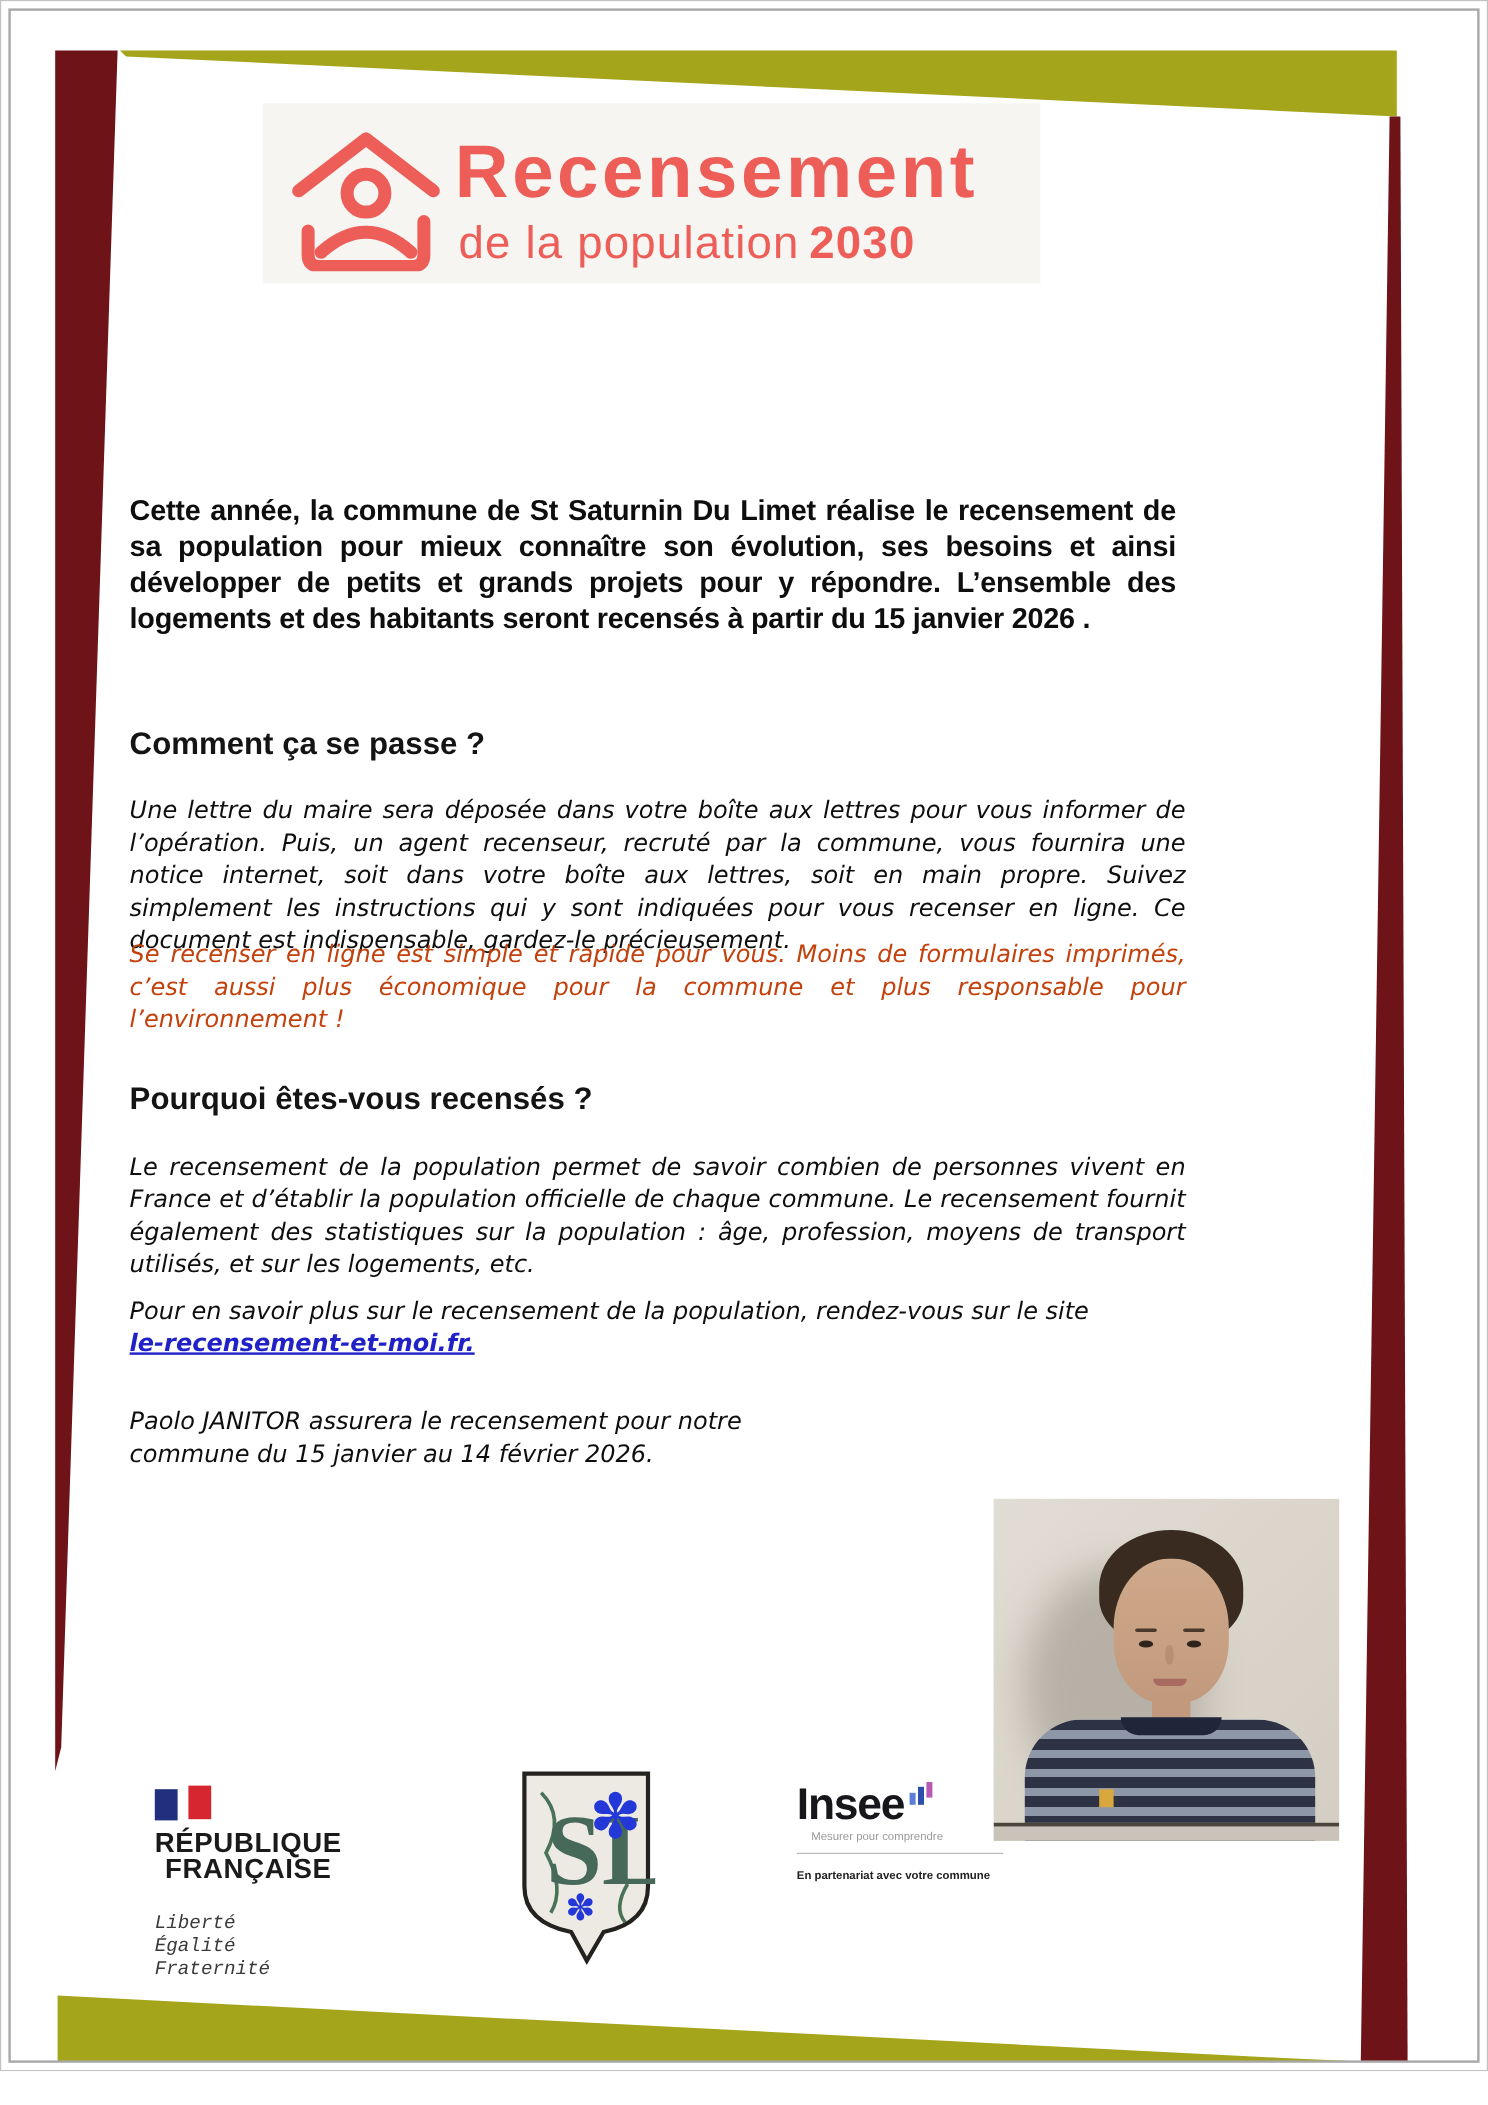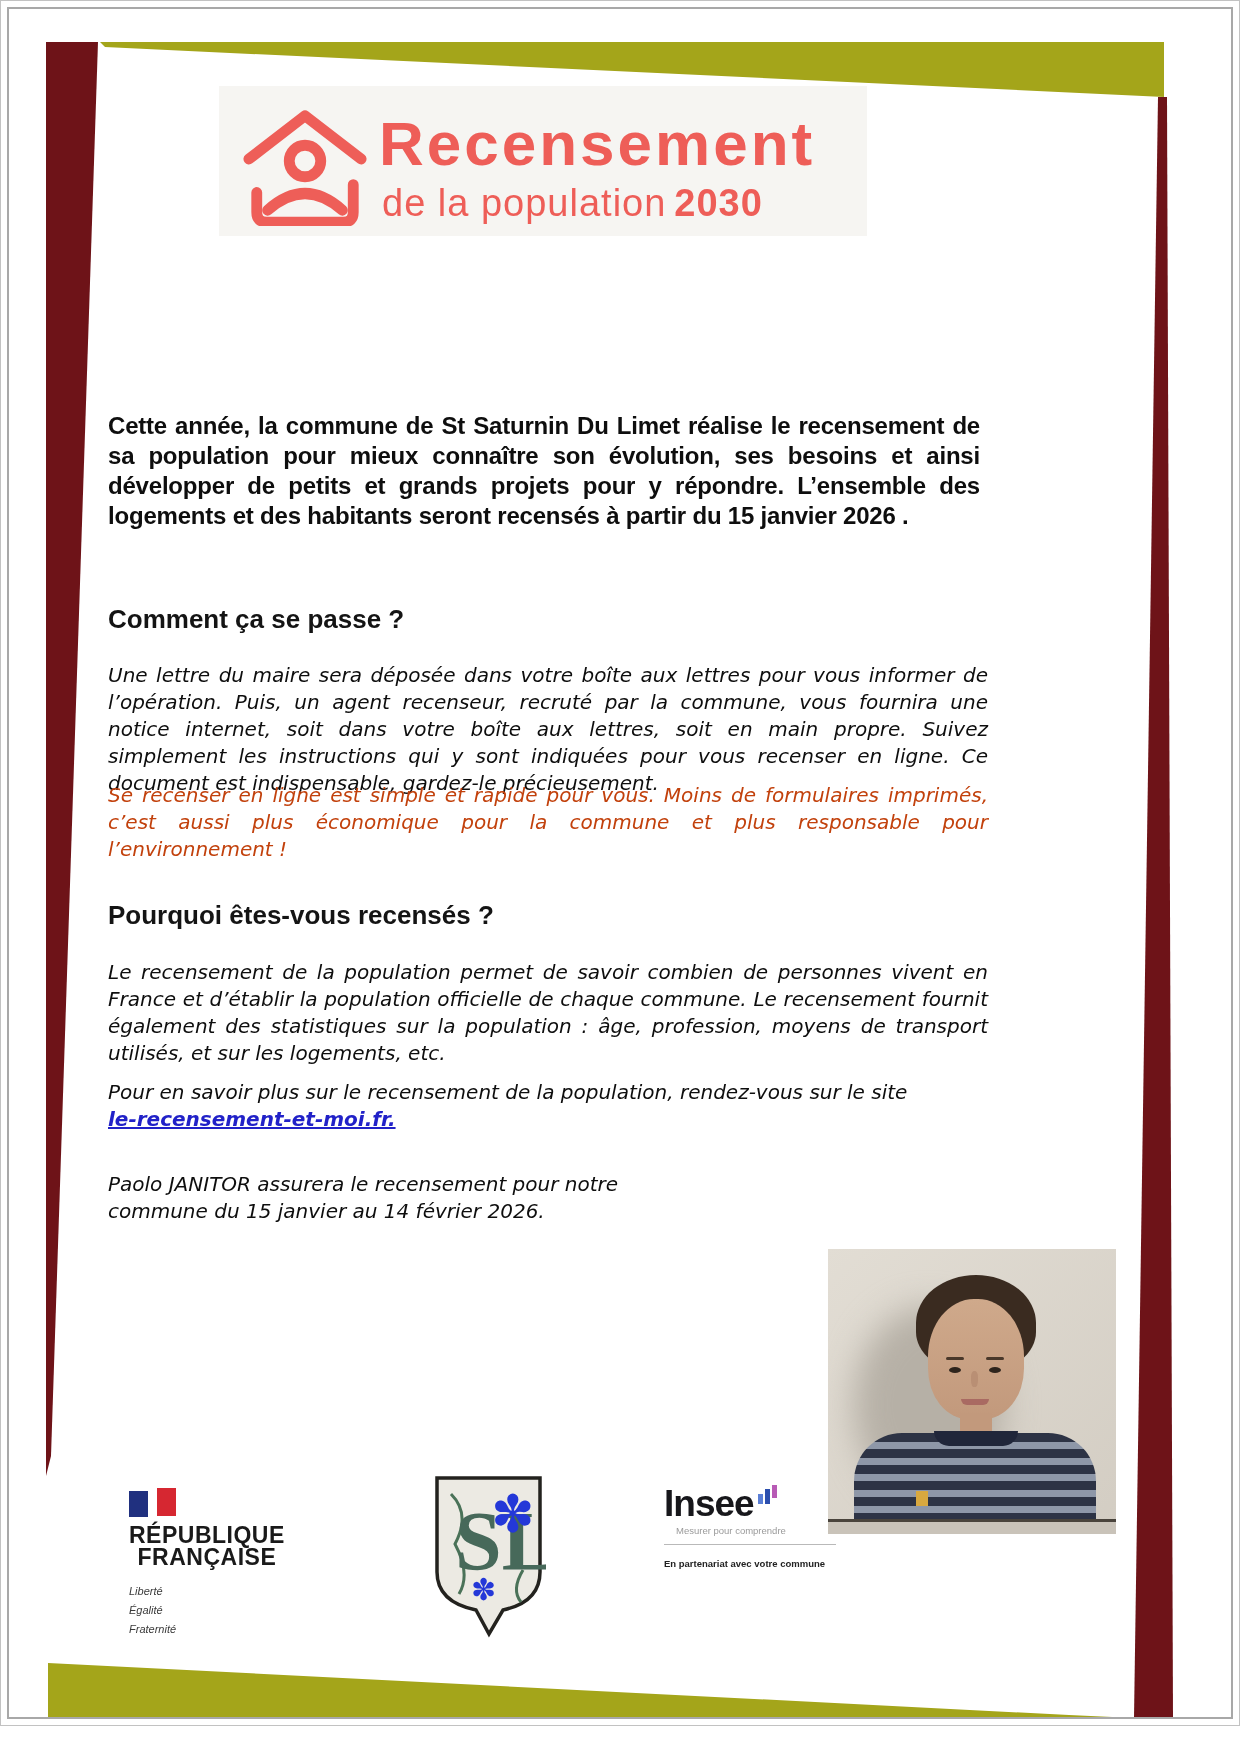--- a/index.html
+++ b/index.html
@@ -46,21 +46,21 @@
     background:repeating-linear-gradient(180deg,#2d3345 0 9px,#8e97a8 9px 16px);}
   .photo .collar{position:absolute;left:106px;top:182px;width:84px;height:15px;background:#20263a;border-radius:0 0 28px 28px;}
   .photo .tag{position:absolute;left:88px;top:242px;width:12px;height:15px;background:#d8a83f;}
   .photo .table-edge{position:absolute;left:0;top:270px;width:100%;height:15px;background:#c9c3b9;border-top:3px solid #4a443c;}
   
   .rf{position:absolute;left:128px;top:1487px;z-index:2;color:#1a1a1a;}
   .rf .flag{position:relative;width:50px;height:30px;margin-bottom:6px;}
   .rf .flag .b{position:absolute;left:0;top:3px;width:19px;height:26px;background:#20307f;}
   .rf .flag .r{position:absolute;left:28px;top:0;width:19px;height:28px;background:#d62731;}
   .rf .rf-name{font-size:23px;font-weight:bold;line-height:22px;letter-spacing:0.5px;text-align:center;}
-  .rf .motto{margin-top:14px;font-family:Liberation Sans, sans-serif;font-style:italic;font-size:11px;line-height:19px;color:#3a3a3a;}
+  .rf .motto{margin-top:26px;font-family:Liberation Mono, monospace;font-style:italic;font-size:16px;line-height:19px;color:#3a3a3a;}
   .shield{position:absolute;left:430px;top:1473px;z-index:2;}
   .insee{position:absolute;left:663px;top:1485px;z-index:2;}
   .insee .name-row{display:flex;align-items:flex-start;}
   .insee .name{font-size:37px;font-weight:bold;color:#17171b;letter-spacing:-1px;line-height:36px;}
   .insee .bars{margin-left:3px;margin-top:-2px;}
   .insee .tagline{font-size:9.5px;color:#9a9a9a;margin-top:3px;padding-left:12px;}
   .insee .divider{width:172px;height:1px;background:#b9b9b9;margin:8px 0 5px;}
   .insee .partnership{font-size:9.5px;font-weight:bold;color:#222;margin-top:13px;}
 </style>
 </head>

